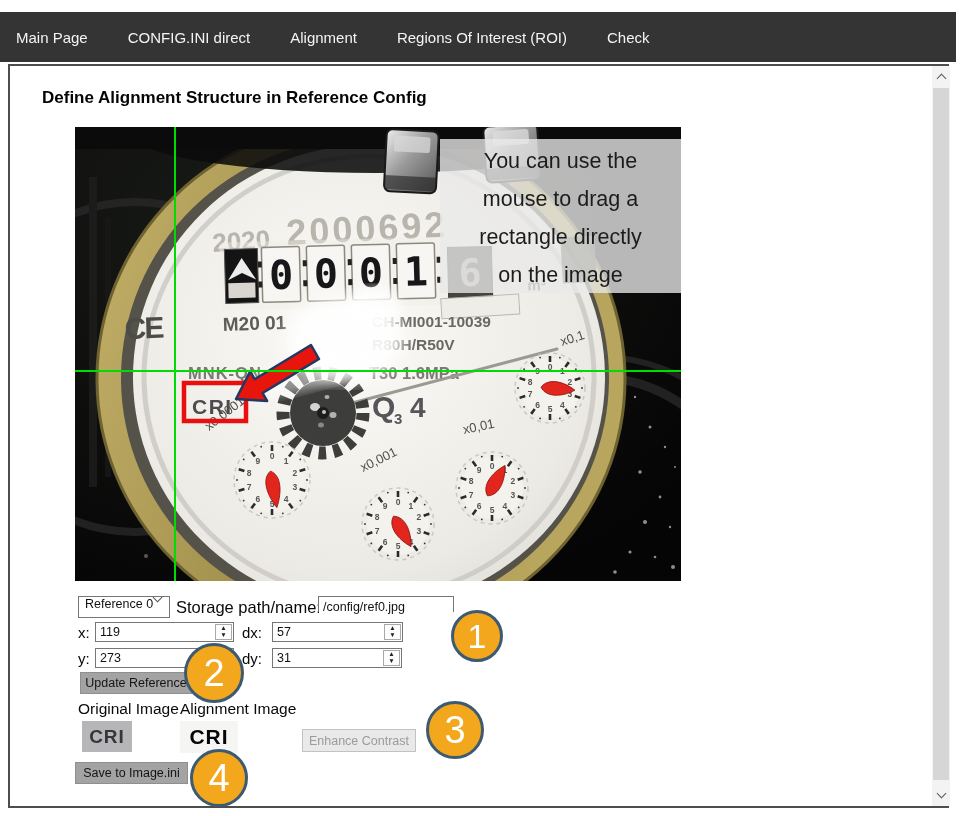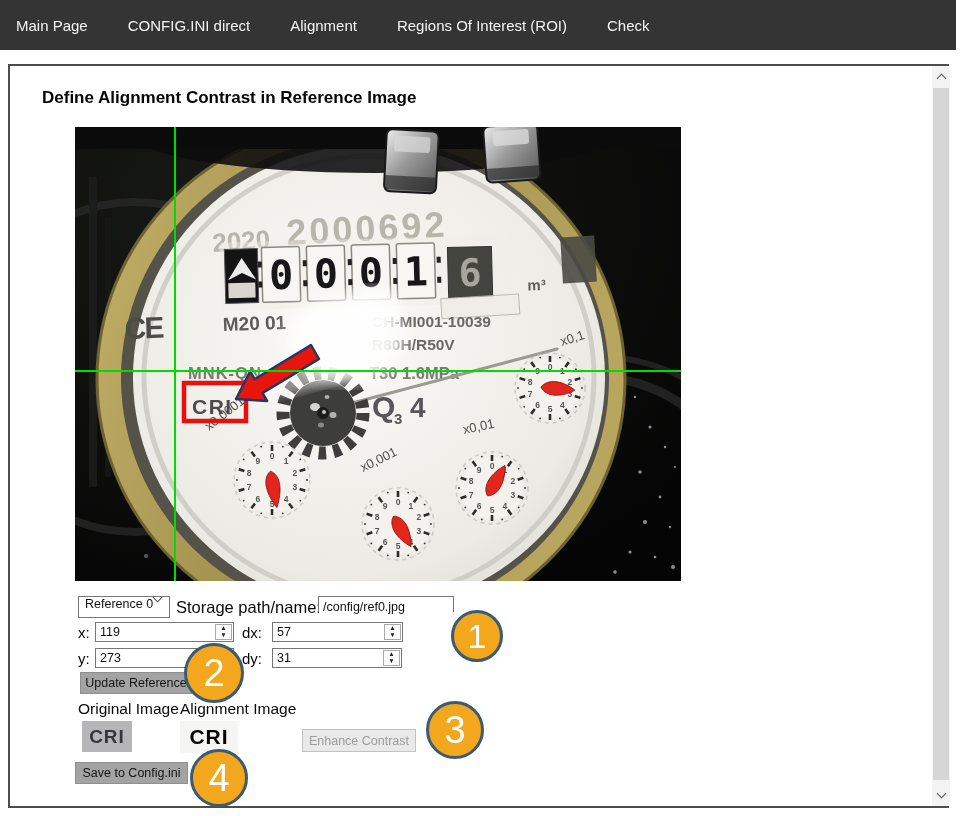--- a/index.html
+++ b/index.html
@@ -1,20 +1,20 @@
 <!DOCTYPE html>
 <html><head>
 <meta charset="utf-8">
 <style>
   html,body{margin:0;padding:0;background:#fff;}
   .page{position:relative;width:960px;height:816px;background:#fff;overflow:hidden;
         font-family:"Liberation Sans",sans-serif;}
 
   
-  .nav{position:absolute;left:0;top:0;width:956px;height:50px;background:#343434;
+  .nav{position:absolute;left:0;top:12px;width:956px;height:50px;background:#343434;
        display:flex;align-items:center;padding-left:16px;gap:40px;box-sizing:border-box;}
   .nav-item{color:#f4f4f4;font-size:15px;cursor:pointer;white-space:nowrap;}
 
   
   .frame{position:absolute;left:8px;top:64px;width:941px;height:744px;
          border:2px solid #4d4d4d;background:#fff;box-sizing:border-box;}
   .title{position:absolute;left:42px;top:88px;font-size:17px;font-weight:bold;color:#050505;}
 
   
   .imgwrap{position:absolute;left:75px;top:127px;width:606px;height:454px;background:#0a0a0a;cursor:crosshair;}
@@ -90,21 +90,21 @@
 
   <div class="nav">
     <div class="nav-item">Main Page</div>
     <div class="nav-item">CONFIG.INI direct</div>
     <div class="nav-item">Alignment</div>
     <div class="nav-item">Regions Of Interest (ROI)</div>
     <div class="nav-item">Check</div>
   </div>
 
   <div class="frame"></div>
-  <div class="title">Define Alignment Contrast in Reference Image</div>
+  <div class="title">Define Alignment Structure in Reference Config</div>
 
   <div class="imgwrap">
     <svg width="606" height="454" viewBox="0 0 606 454">
       <defs>
         <radialGradient id="bgGrad" cx="30%" cy="20%" r="90%">
           <stop offset="0%" stop-color="#191b17"></stop>
             <stop offset="100%" stop-color="#050505"></stop>
         </radialGradient>
         <radialGradient id="faceGrad" cx="45%" cy="40%" r="75%">
           <stop offset="0%" stop-color="#fbfaf7"></stop>
@@ -466,20 +466,26 @@
 
       <text x="117" y="287" font-size="21" font-weight="bold" fill="#4c4c50" letter-spacing="1.5" font-family="Liberation Sans,sans-serif">CRI</text>
       <rect x="109" y="256" width="62" height="38" fill="none" stroke="#e90f0f" stroke-width="4.5"></rect>
 
       <polygon points="236,218 179.6,252.2 175.2,244.3 161,272 192.1,273.9 187.6,266 244,232" fill="#e8150d" stroke="#203864" stroke-width="2.5" stroke-linejoin="round"></polygon>
 
       <line x1="100" y1="0" x2="100" y2="454" stroke="#00dc00" stroke-width="2"></line>
       <line x1="0" y1="244" x2="606" y2="244" stroke="#00dc00" stroke-width="2"></line>
     </svg>
 
+    <div class="hint">
+      <span>You can use the</span>
+      <span>mouse to drag a</span>
+      <span>rectangle directly</span>
+      <span>on the image</span>
+    </div>
   </div>
 
   <div class="selbox">
     <span class="sel-text">Reference 0</span>
     <span class="chev-down"></span>
   </div>
   <div class="big-label" style="left:176px;top:598px;">Storage path/name:</div>
   <div class="txtwrap">
     <input type="text" value="/config/ref0.jpg" style="">
   </div>
@@ -520,21 +526,21 @@
 
   <div class="btn" style="left:80px;top:672px;width:112px;">Update Reference</div>
 
   <div class="ctl-label" style="left:78px;top:700px;font-size:15.5px;">Original Image</div>
   <div class="ctl-label" style="left:180px;top:700px;font-size:15.5px;">Alignment Image</div>
 
   <div class="crop crop-orig">CRI</div>
   <div class="crop crop-ref">CRI</div>
 
   <div class="btn disabled" style="left:302px;top:729px;width:114px;height:23px;">Enhance Contrast</div>
-  <div class="btn" style="left:75px;top:762px;width:113px;">Save to Config.ini</div>
+  <div class="btn" style="left:75px;top:762px;width:113px;">Save to Image.ini</div>
 
   <div class="badge b1">1</div>
   <div class="badge b2">2</div>
   <div class="badge b3">3</div>
   <div class="badge b4">4</div>
 
   <div class="sbar">
     <div class="sb-btn sb-up">
         <span class="sb-chev"></span>
       </div>

